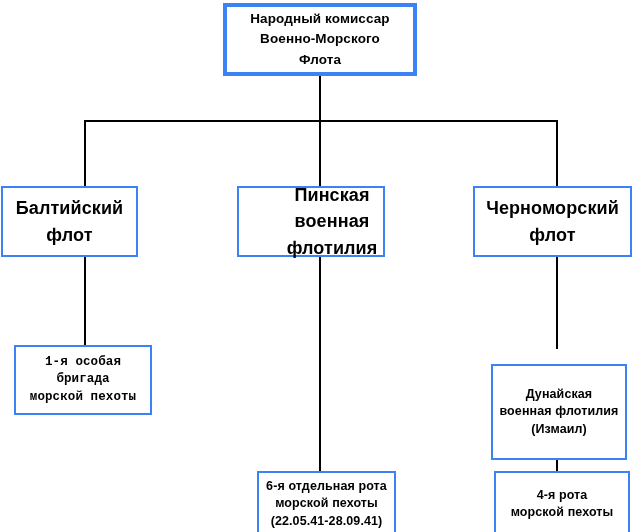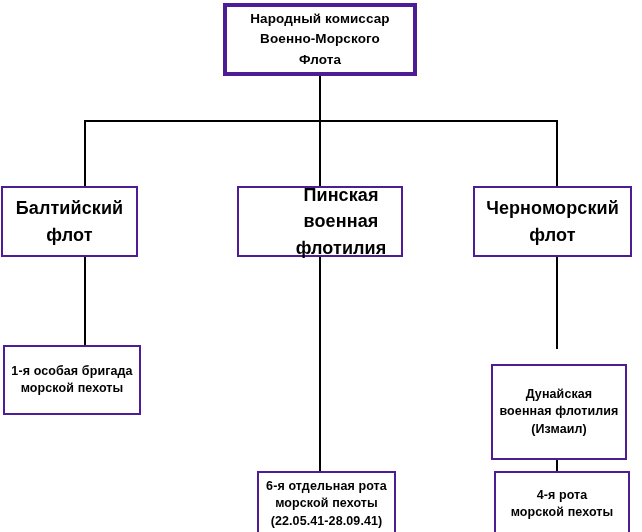--- a/index.html
+++ b/index.html
@@ -11,21 +11,21 @@
     position: relative;
     width: 642px;
     height: 532px;
     background: #ffffff;
     overflow: hidden;
     font-family: "Liberation Sans", "DejaVu Sans", sans-serif;
   }
   .node {
     position: absolute;
     box-sizing: border-box;
-    border: 2px solid #4c1d95;
+    border: 2px solid #3b82f6;
     background: #ffffff;
     display: flex;
     align-items: center;
     justify-content: center;
     text-align: center;
     z-index: 2;
   }
   .node.root {
     border-width: 4px;
   }
@@ -81,31 +81,31 @@
     <span class="node-label">Народный комиссар
 Военно-Морского
 Флота</span>
   </div>
 
   <div class="node" style="left:1px; top:186px; width:137px; height:71px;">
     <span class="node-label">Балтийский
 флот</span>
   </div>
 
-  <div class="node" style="left:237px; top:186px; width:166px; height:71px;padding-left:42px;">
+  <div class="node" style="left:237px; top:186px; width:148px; height:71px;padding-left:42px;">
     <span class="node-label">Пинская
 военная флотилия</span>
   </div>
 
   <div class="node" style="left:473px; top:186px; width:159px; height:71px;">
     <span class="node-label">Черноморский
 флот</span>
   </div>
 
-  <div class="node small" style="left:3px; top:345px; width:138px; height:70px;">
+  <div class="node small" style="left:14px; top:345px; width:138px; height:70px;font-family:Liberation Mono, monospace;">
     <span class="node-label">1-я особая бригада
 морской пехоты</span>
   </div>
 
   <div class="node small" style="left:491px; top:348px; width:136px; height:96px;margin-top:16px;">
     <span class="node-label">Дунайская
 военная флотилия
 (Измаил)</span>
   </div>
 

